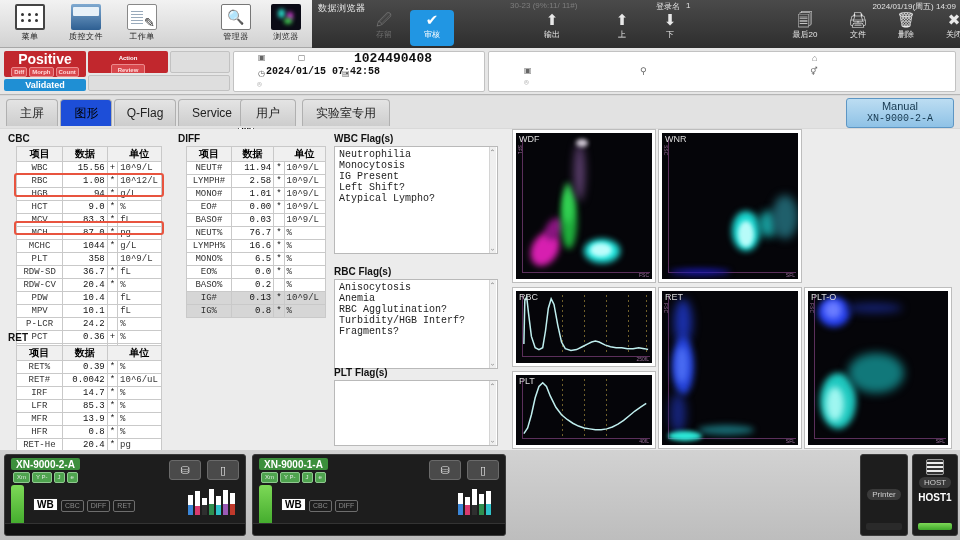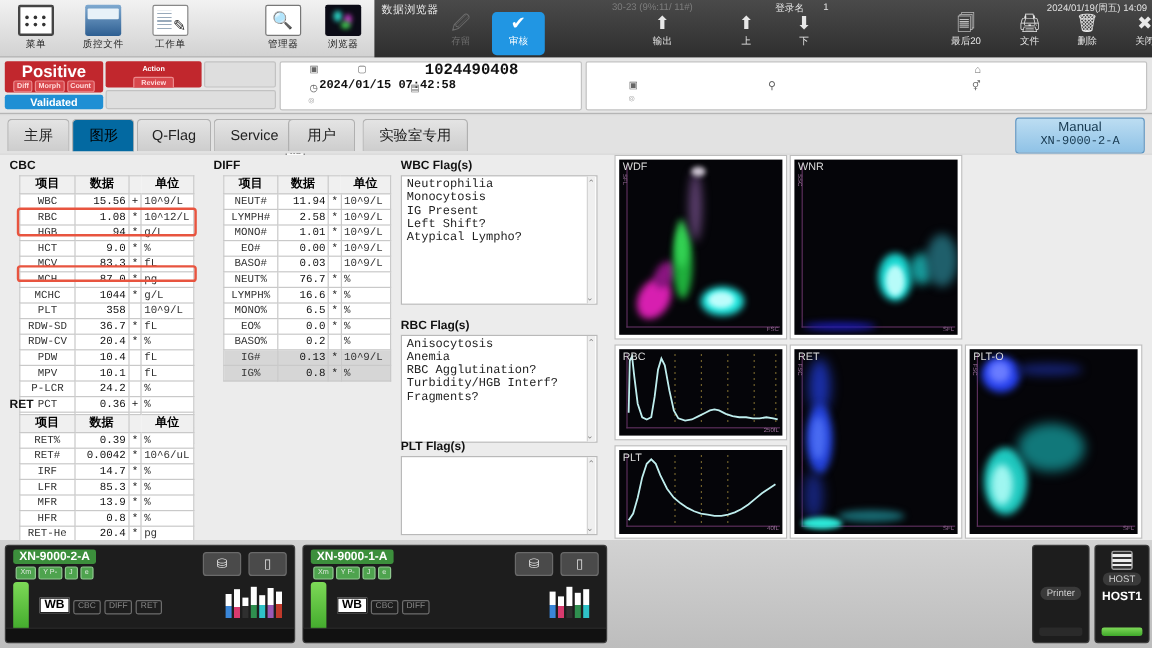--- a/index.html
+++ b/index.html
@@ -88,21 +88,21 @@
   .sid { position: absolute; font-family: "Liberation Mono", monospace; font-weight: bold; }
 
   
   .tabrow { position: absolute; left: 0; top: 96px; width: 960px; height: 32px; background: #e2e2e2; }
   .tab {
     position: absolute; top: 3px; height: 27px; border: 1px solid #b0b0b0; border-bottom: none;
     border-radius: 4px 4px 0 0; background: linear-gradient(#e4e4e4, #cdcdcd);
     font-size: 12px; color: #222; display: flex; align-items: center; justify-content: center;
     cursor: pointer; padding: 0 9px;
   }
-  .tab.active { background: #0369a1; color: #000; padding-left: 10px; }
+  .tab.active { background: #1d4ed8; color: #000; padding-left: 10px; }
   .manualbtn {
     position: absolute; right: 6px; top: 98px; width: 108px; height: 30px;
     background: linear-gradient(#bcddf2, #8fc2e6); border: 1px solid #5d96c4; border-radius: 3px;
     text-align: center; color: #16384f; cursor: pointer;
   }
   .manualbtn .m1 { font-size: 11px; line-height: 13px; margin-top: 1px; }
   .manualbtn .m2 { font-size: 10px; line-height: 12px; font-family: "Liberation Mono", monospace; }
 
   
   .main { position: absolute; left: 0; top: 129px; width: 960px; height: 321px; background: #ececec; }
@@ -221,21 +221,21 @@
         <i style="left:7px;top:5px;width:7px;height:9px;background:#2bd7c7;filter:blur(2px)"></i>
         <i style="left:16px;top:8px;width:6px;height:8px;background:#cf3fd1;filter:blur(2px)"></i>
         <i style="left:13px;top:14px;width:8px;height:6px;background:#3fd14f;filter:blur(2px)"></i>
       </div>
       <div class="lbl">浏览器</div>
     </div>
 
     <div class="appbar">
       <div class="apptitle">数据浏览器</div>
       <div class="hdr-meta" style="left:198px;color:#7d7d7d">30-23 (9%:11/ 11#)</div>
-      <div class="hdr-meta" style="left:334px;color:#e2e2e2">登录名</div>
+      <div class="hdr-meta" style="left:344px;color:#e2e2e2">登录名</div>
       <div class="hdr-meta" style="left:374px;color:#e2e2e2">1</div>
       <div class="hdr-meta" style="right:4px;color:#e2e2e2">2024/01/19(周五) 14:09</div>
 
       <div class="tbtn off" style="left:50px">
         <span class="bi">🖉</span>
         <span class="bl">存留</span>
       </div>
       <div class="tbtn on" style="left:98px">
         <span class="bi">✔</span>
         <span class="bl">审核</span>

